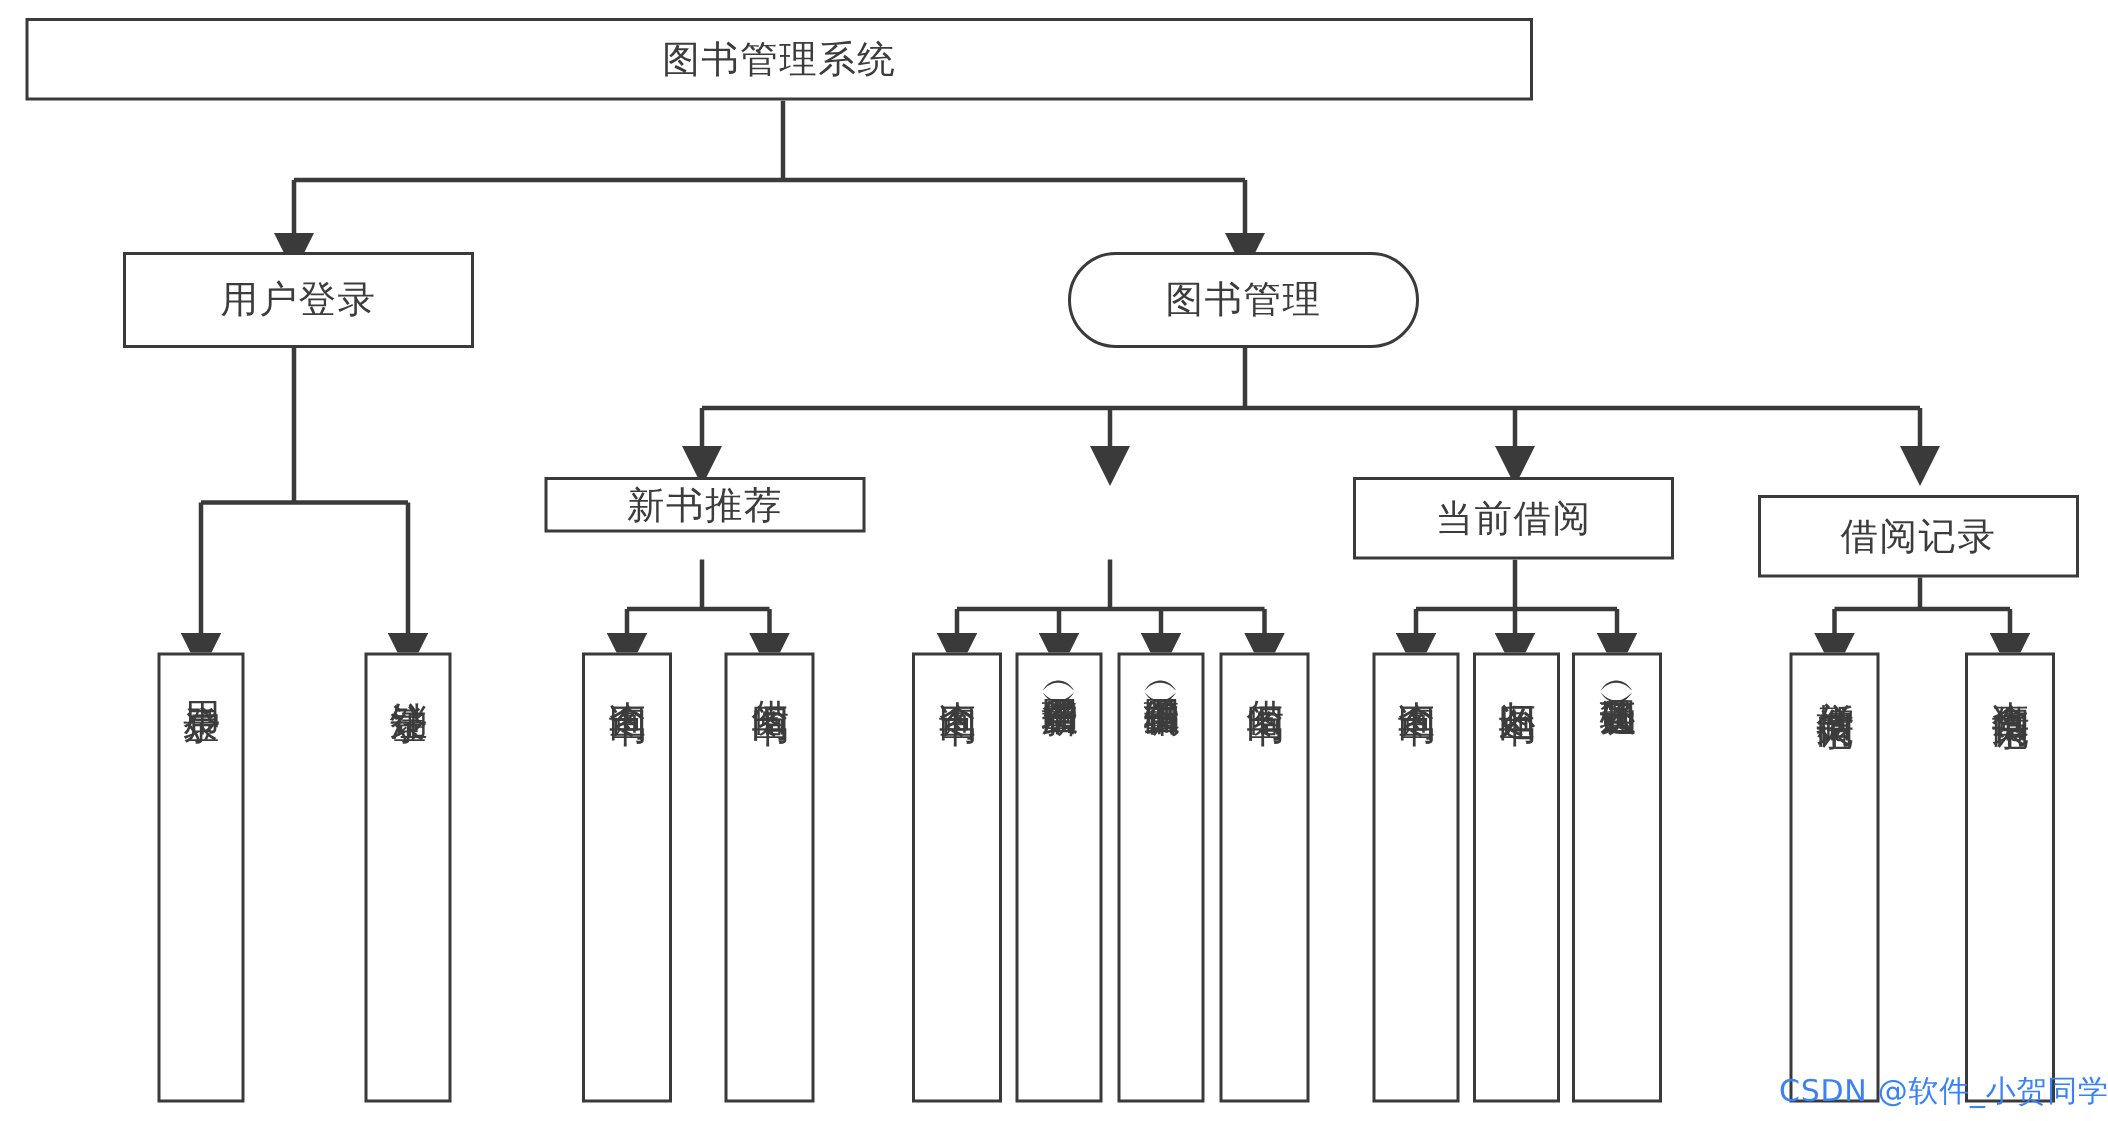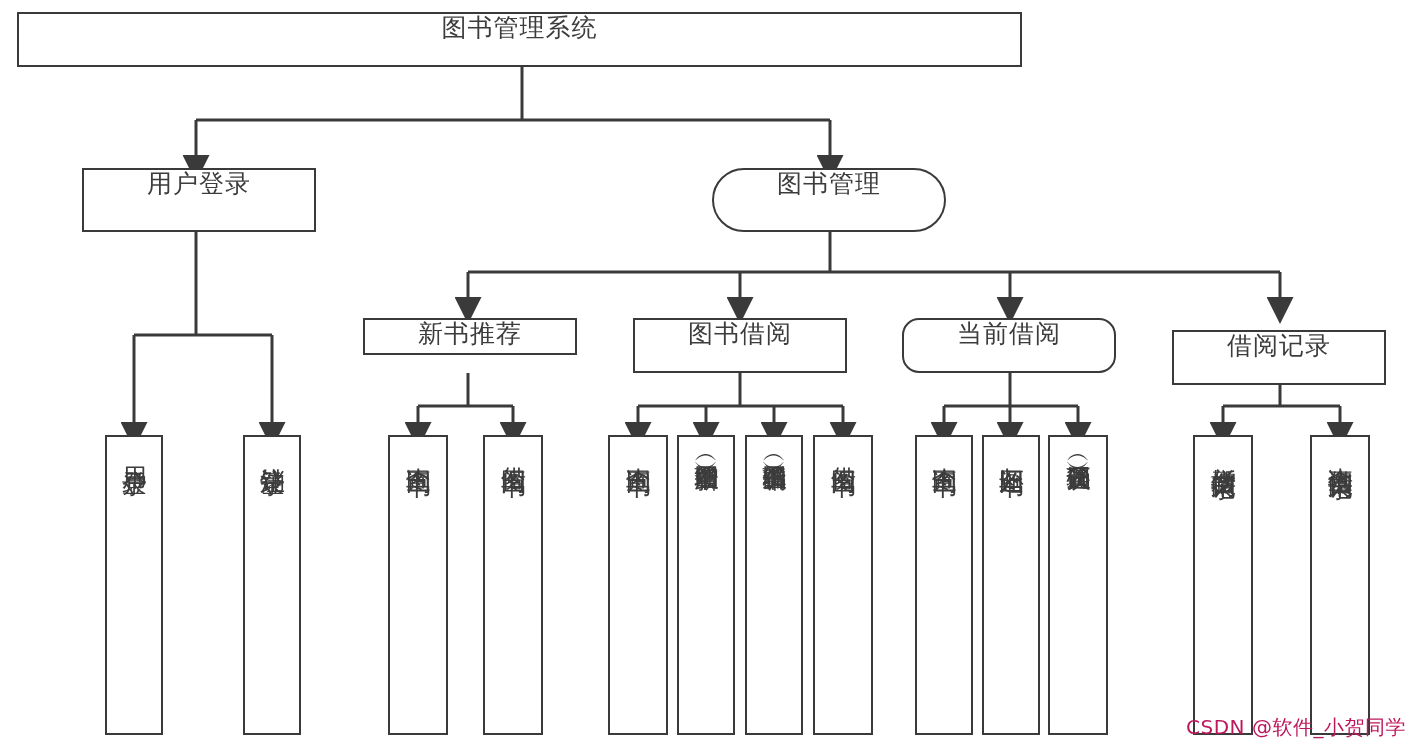--- a/index.html
+++ b/index.html
@@ -27,21 +27,21 @@
     width: 1405px;
     height: 747px;
     pointer-events: none;
   }
   .node {
     position: absolute;
     box-sizing: border-box;
     border: 2.5px solid #3a3a3a;
     background: #ffffff;
     display: flex;
-    align-items: flex-start;
+    align-items: center;
     justify-content: center;
     overflow: hidden;
   }
   .node.horizontal .label {
     writing-mode: horizontal-tb;
     font-size: 25px;
     color: #3c3c3c;
     letter-spacing: 1px;
     line-height: 1.1;
     white-space: nowrap;
@@ -62,21 +62,21 @@
   }
   .node.vertical.tall-text .label {
     font-size: 24px;
     letter-spacing: 0px;
   }
   .watermark {
     position: absolute;
     left: 1186px;
     top: 714px;
     font-size: 20px;
-    color: #be185d;
+    color: #3b82f6;
     white-space: nowrap;
     letter-spacing: 0.5px;
     font-family: "DejaVu Sans", "Liberation Sans", sans-serif;
   }
 </style>
 </head>
 <body>
 
 <div id="diagram-root">
 
@@ -138,24 +138,21 @@
   <div class="node horizontal" style="left:82px; top:168px; width:234px; height:64px;">
     <span class="label">用户登录</span>
   </div>
   <div class="node horizontal" style="left:712px; top:168px; width:234px; height:64px;border-radius:32px;">
     <span class="label">图书管理</span>
   </div>
 
   <div class="node horizontal" style="left:363px; top:318px; width:214px; height:37px;">
     <span class="label">新书推荐</span>
   </div>
-  <div class="node horizontal" style="left:633px; top:318px; width:214px; height:55px;">
-    <span class="label">图书借阅</span>
-  </div>
-  <div class="node horizontal" style="left:902px; top:318px; width:214px; height:55px;border-radius:17px;">
+  <div class="node horizontal" style="left:902px; top:318px; width:214px; height:55px;">
     <span class="label">当前借阅</span>
   </div>
   <div class="node horizontal" style="left:1172px; top:318px; width:214px; height:55px;margin-top:12px;">
     <span class="label">借阅记录</span>
   </div>
 
   <div class="node vertical" style="left:105px; top:435px; width:58px; height:300px;">
     <span class="label">用户登录</span>
   </div>
   <div class="node vertical" style="left:243px; top:435px; width:58px; height:300px;">

